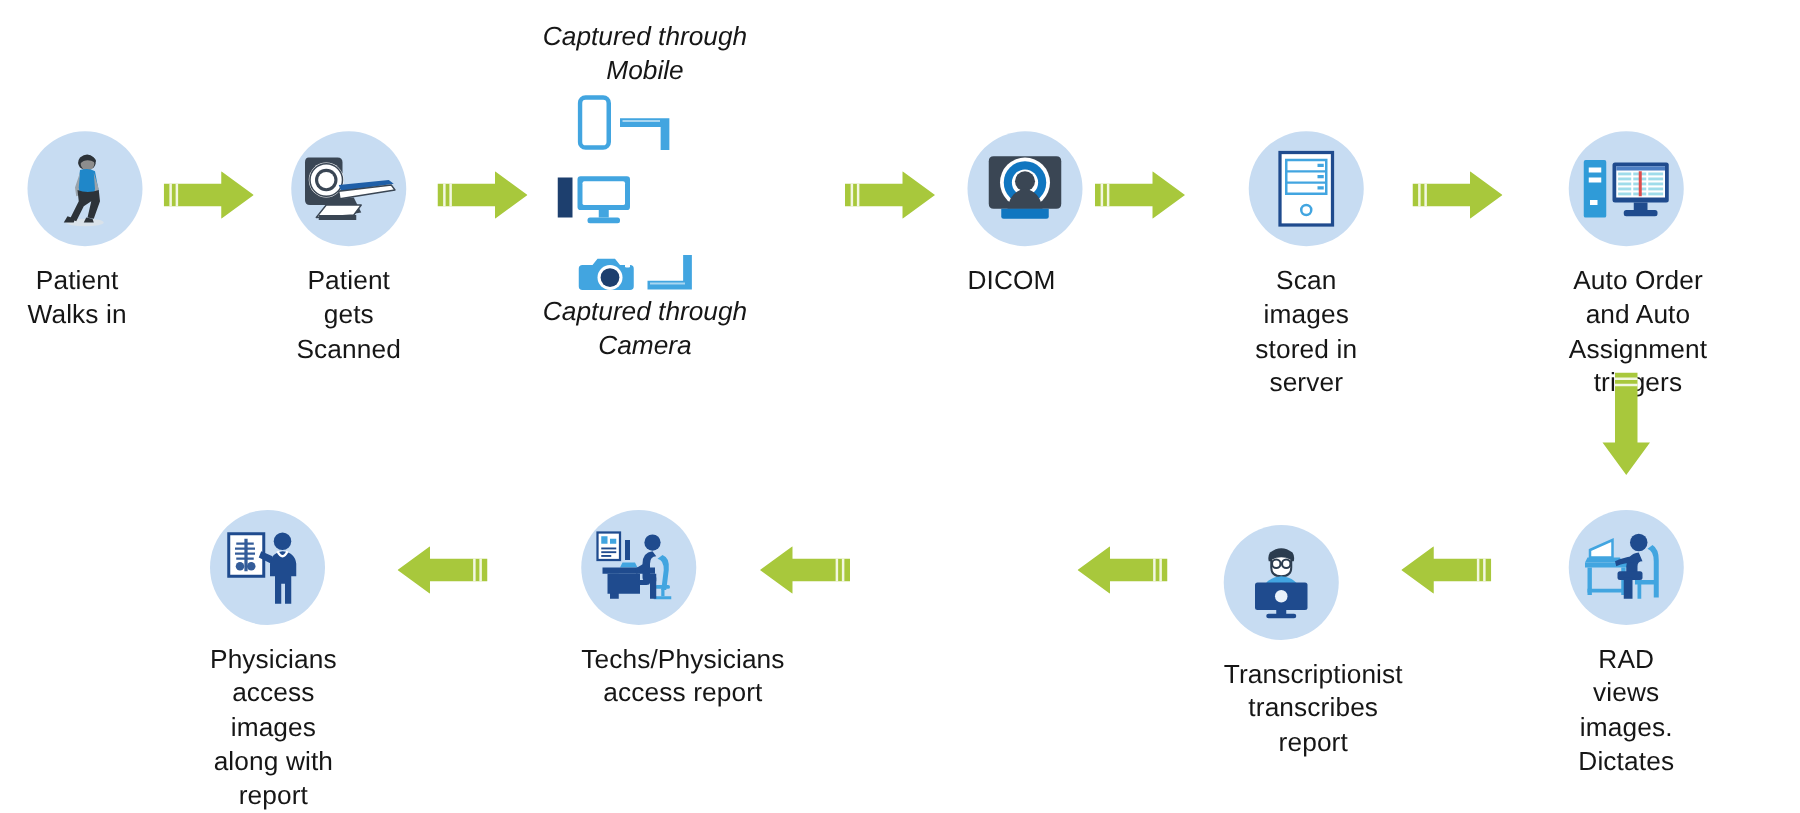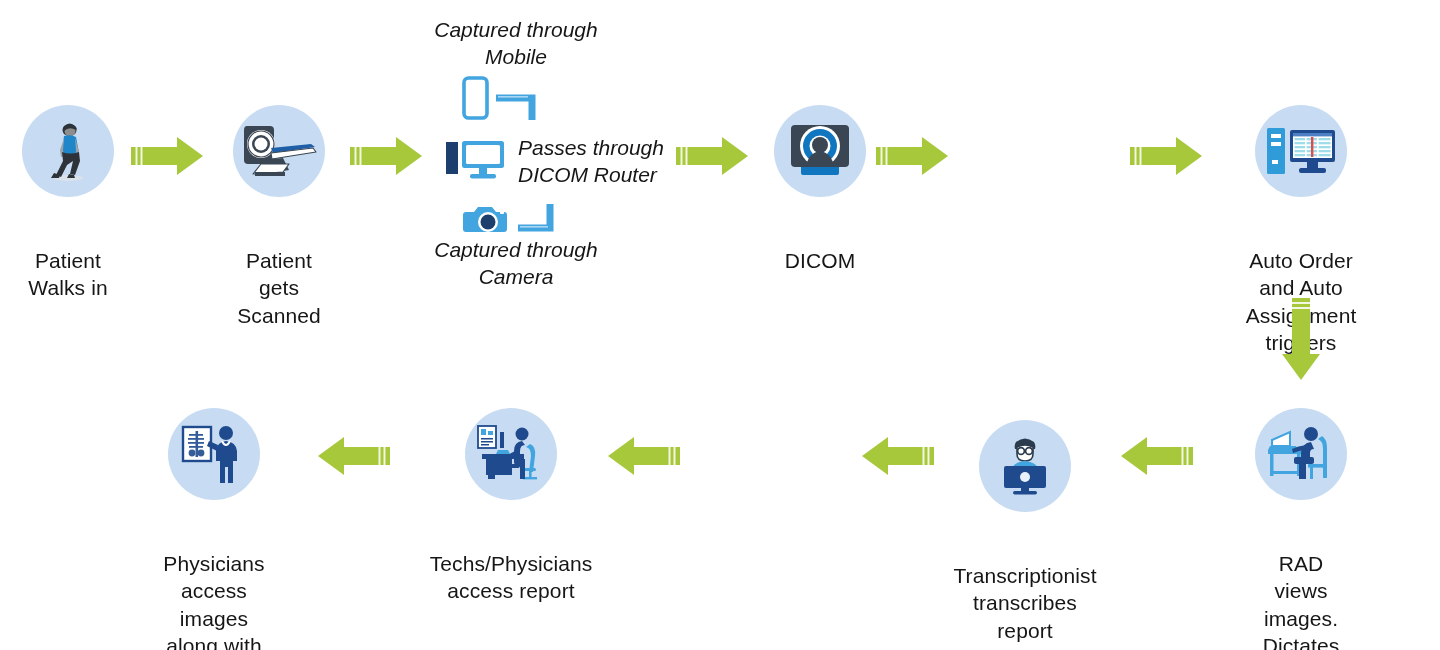--- a/index.html
+++ b/index.html
@@ -17,22 +17,21 @@
   }
   .stage {
     position: absolute;
     inset: 0;
   }
   
   .node {
     position: absolute;
     display: flex;
     flex-direction: column;
-    align-items: center;
-    gap: 36px;
+    align-items: flex-start;
   }
   .circle {
     width: 92px;
     height: 92px;
     border-radius: 50%;
     background: #c7dcf2;
     display: flex;
     align-items: center;
     justify-content: center;
     position: relative;
@@ -157,22 +156,20 @@
     <div class="router-icon" style="left:28px; top:131px;">
       <svg width="64" height="42" viewBox="0 0 64 42">
         <rect x="0" y="3" width="12" height="32" fill="#1d3f6e"></rect>
         <rect x="16" y="2" width="42" height="27" rx="2.5" ry="2.5" fill="#42a5e0"></rect>
         <rect x="20" y="6" width="34" height="19" rx="1.5" ry="1.5" fill="#ffffff"></rect>
         <rect x="33" y="29" width="8" height="6" fill="#42a5e0"></rect>
         <rect x="24" y="35" width="26" height="4.5" rx="2" ry="2" fill="#42a5e0"></rect>
       </svg>
     </div>
 
-    <div class="router-label left" style="left:100px; top:126px; width:190px;">Passes through
-DICOM Router</div>
 
     <div class="router-icon" style="left:44px; top:190px;">
       <svg width="130" height="50" viewBox="0 0 130 50">
 
         <path d="M4 14 h8 l4 -5 h14 l4 5 h8 q3 0 3 3 v14 q0 3 -3 3 h-38 q-3 0 -3 -3 v-14 q0 -3 3 -3 z" fill="#42a5e0"></path>
         <circle cx="26" cy="24" r="10" fill="#ffffff"></circle>
         <circle cx="26" cy="24" r="7.5" fill="#1d3f6e"></circle>
         <rect x="38" y="13" width="4" height="3" rx="1" fill="#ffffff"></rect>
 
         <path d="M56 30 h32 v-24" fill="none" stroke="#42a5e0" stroke-width="7"></path>
@@ -214,20 +211,42 @@
   </div>
 
   <div class="arrow" style="left:876px; top:137px;">
     <svg width="72" height="38" viewBox="0 0 72 38">
       <path d="M0 10 h46 v-10 l26 19 l-26 19 v-10 h-46 z" fill="#a8c83c"></path>
       <rect x="4.5" y="10" width="2" height="18" fill="#ffffff" opacity=".85"></rect>
       <rect x="9.5" y="10" width="2" height="18" fill="#ffffff" opacity=".85"></rect>
     </svg>
   </div>
 
+  <div class="node" style="left:999px; top:105px; width:92px;">
+    <div class="circle">
+      <span>
+        <svg width="50" height="62" viewBox="0 0 50 62">
+          <rect x="4" y="2" width="42" height="58" fill="#ffffff" stroke="#1f4b8e" stroke-width="2.6"></rect>
+          <rect x="9" y="8" width="32" height="27" fill="#ffffff" stroke="#42a5e0" stroke-width="2"></rect>
+          <g stroke="#42a5e0" stroke-width="1.8">
+            <line x1="9" y1="17" x2="41" y2="17"></line>
+            <line x1="9" y1="26" x2="41" y2="26"></line>
+          </g>
+          <g fill="#42a5e0">
+            <rect x="34" y="11" width="5" height="2.6"></rect>
+            <rect x="34" y="20" width="5" height="2.6"></rect>
+            <rect x="34" y="29" width="5" height="2.6"></rect>
+          </g>
+          <circle cx="25" cy="48" r="4" fill="none" stroke="#42a5e0" stroke-width="2"></circle>
+        </svg>
+      </span>
+    </div>
+    <div class="caption">Scan images
+stored in server</div>
+  </div>
 
   <div class="arrow" style="left:1130px; top:137px;">
     <svg width="72" height="38" viewBox="0 0 72 38">
       <path d="M0 10 h46 v-10 l26 19 l-26 19 v-10 h-46 z" fill="#a8c83c"></path>
       <rect x="4.5" y="10" width="2" height="18" fill="#ffffff" opacity=".85"></rect>
       <rect x="9.5" y="10" width="2" height="18" fill="#ffffff" opacity=".85"></rect>
     </svg>
   </div>
 
   <div class="node" style="left:1255px; top:105px; width:92px;">

